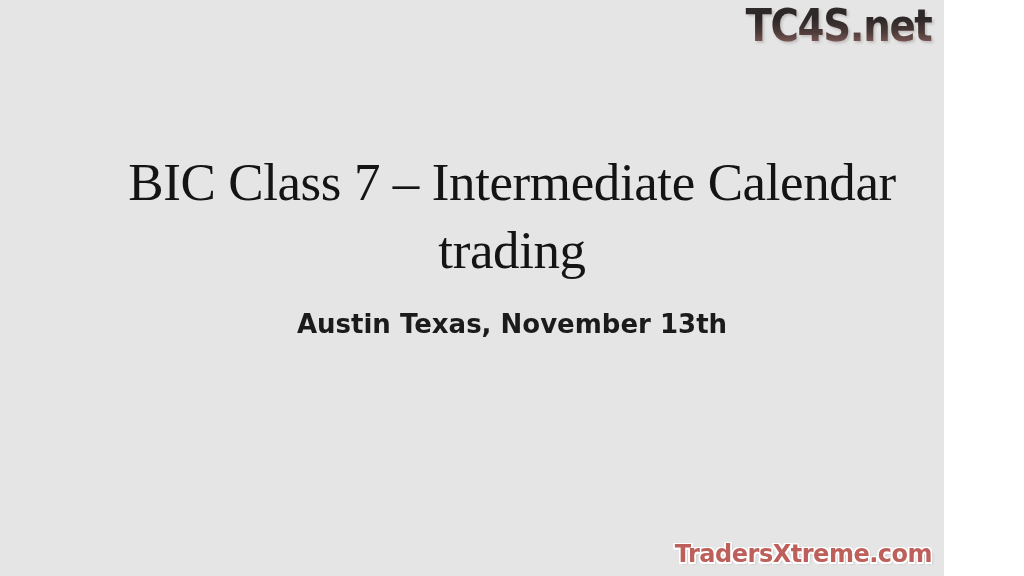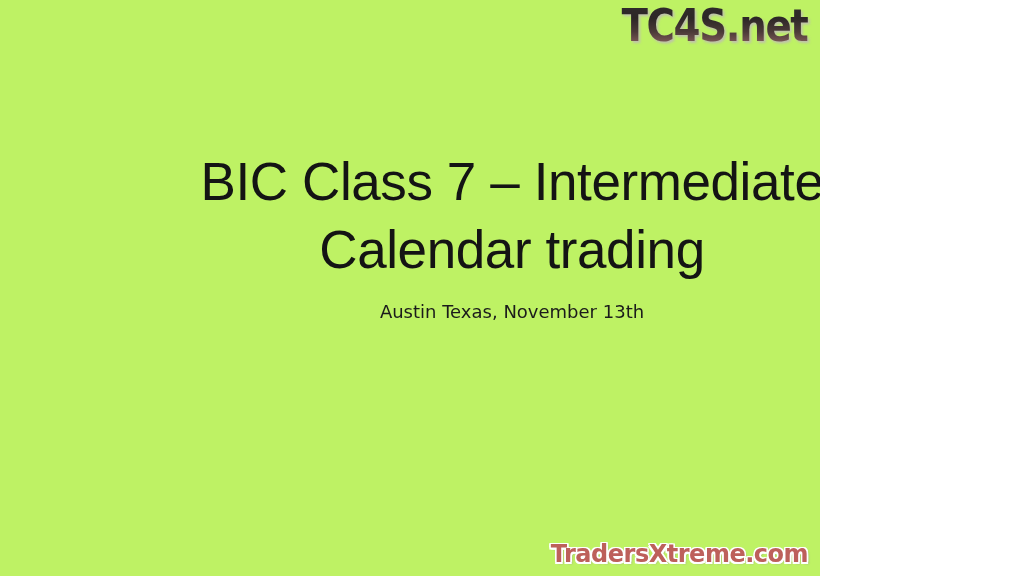--- a/index.html
+++ b/index.html
@@ -3,23 +3,23 @@
 <meta charset="utf-8">
 <title>BIC Class 7 Slide</title>
 <style>
   html, body {
     margin: 0;
     padding: 0;
     background: #ffffff;
   }
   #slide {
     position: relative;
-    width: 820px;
+    width: 944px;
     height: 576px;
-    background: #bef264;
+    background: #e5e5e5;
     overflow: hidden;
     font-family: "Liberation Sans", sans-serif;
     -webkit-font-smoothing: antialiased;
   }
 
   
   #tc4s-logo {
     position: absolute;
     right: 12px;
     top: 2px;
@@ -48,34 +48,34 @@
   
   #title-block {
     position: absolute;
     left: 96px;
     top: 148px;
     width: 832px;
     text-align: center;
   }
   #slide-title {
     margin: 0;
-    font-family: Liberation Sans, sans-serif;
+    font-family: Liberation Serif, serif;
     font-weight: 300;
     font-size: 53px;
     line-height: 68px;
     letter-spacing: -0.4px;
     color: #141414;
     white-space: pre-line;
   }
   #slide-subtitle {
-    margin: 0;
+    margin: 12px;
     padding-top: 14px;
     font-family: "DejaVu Sans", sans-serif;
-    font-weight: normal;
-    font-size: 18px;
+    font-weight: bold;
+    font-size: 26px;
     line-height: 28px;
     color: #1b1b1b;
   }
 
   
   #dlsub-watermark {
     position: absolute;
     left: 0;
     right: 0;
     top: 268px;

